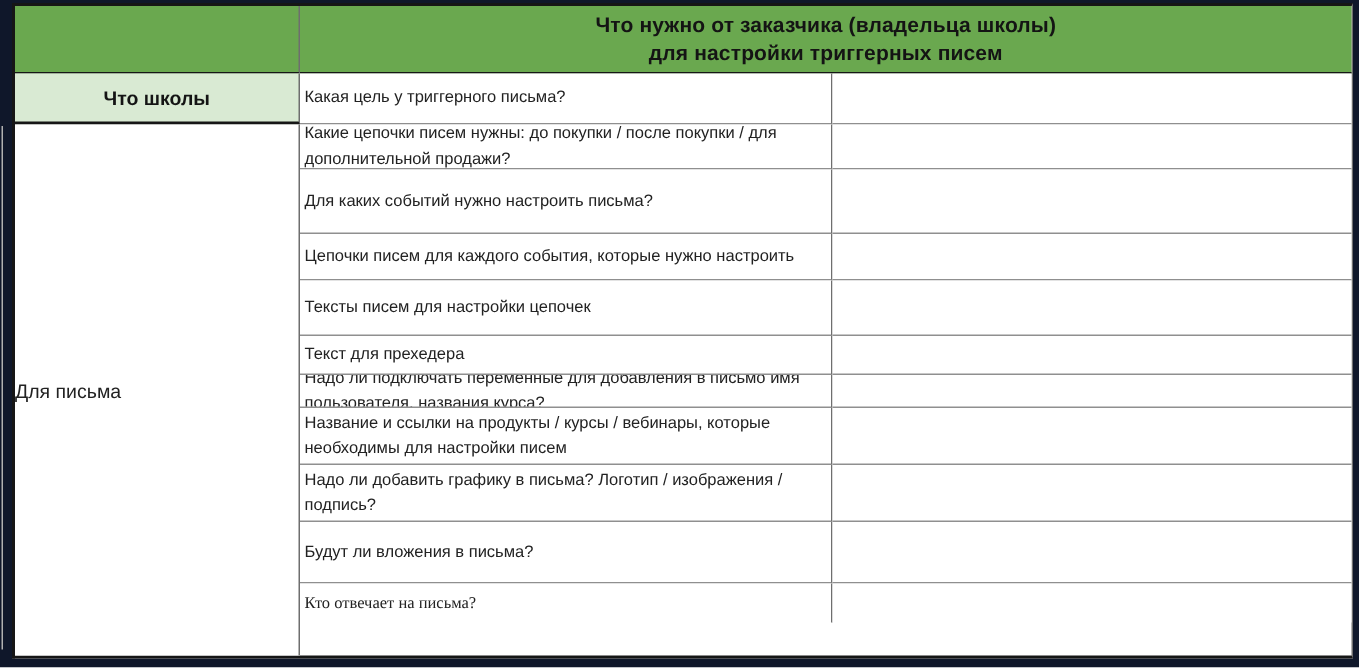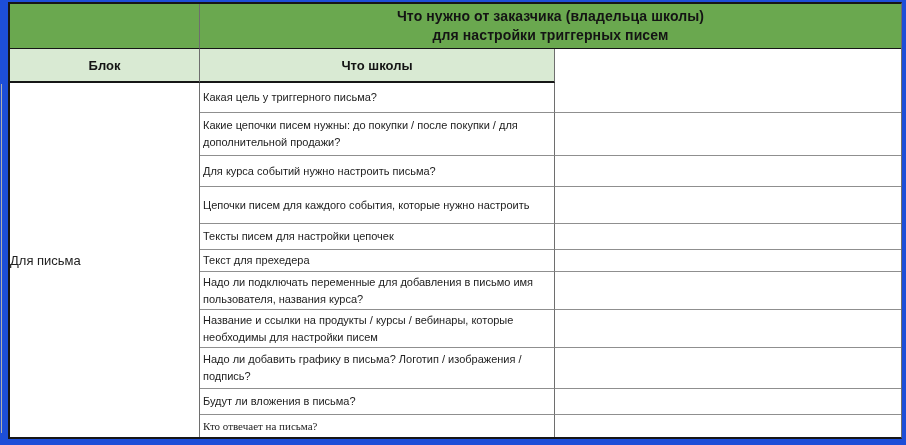--- a/index.html
+++ b/index.html
@@ -2,21 +2,21 @@
 <html><head>
 <meta charset="utf-8">
 <style>
   * { box-sizing: border-box; margin: 0; padding: 0; }
   html, body {
     width: 906px; height: 445px;
     background: #ffffff;
     overflow: hidden;
     font-family: "Liberation Sans", "DejaVu Sans", sans-serif;
   }
-  .page { position: relative; width: 906px; height: 445px; background: #1d4ed8; }
+  .page { position: relative; width: 906px; height: 445px; background: #0f172a; }
 
   
   .artifact-vline {
     position: absolute; left: 1px; top: 84px;
     width: 1px; height: 349px; background: #b0b0b0;
   }
 
   .sheet-table {
     position: absolute; left: 8px; top: 2px;
     width: 894px;
@@ -90,32 +90,31 @@
 <div class="page">
 
   <div class="artifact-vline"></div>
 
   <div class="sheet-table">
 
     <div class="cell title-left"></div>
     <div class="cell title-cell last-col">Что нужно от заказчика (владельца школы)
 для настройки триггерных писем</div>
 
-    <div class="cell head">Блок</div>
     <div class="cell head">Что школы</div>
 
     <div class="cell block-cell">Для письма</div>
 
     <div class="cell q">Какая цель у триггерного письма?</div>
     <div class="cell a last-col"></div>
 
     <div class="cell q">Какие цепочки писем нужны: до покупки / после покупки / для дополнительной продажи?</div>
     <div class="cell a last-col"></div>
 
-    <div class="cell q">Для курса событий нужно настроить письма?</div>
+    <div class="cell q">Для каких событий нужно настроить письма?</div>
     <div class="cell a last-col"></div>
 
     <div class="cell q">Цепочки писем для каждого события, которые нужно настроить</div>
     <div class="cell a last-col"></div>
 
     <div class="cell q">Тексты писем для настройки цепочек</div>
     <div class="cell a last-col"></div>
 
     <div class="cell q">Текст для прехедера</div>
     <div class="cell a last-col"></div>

